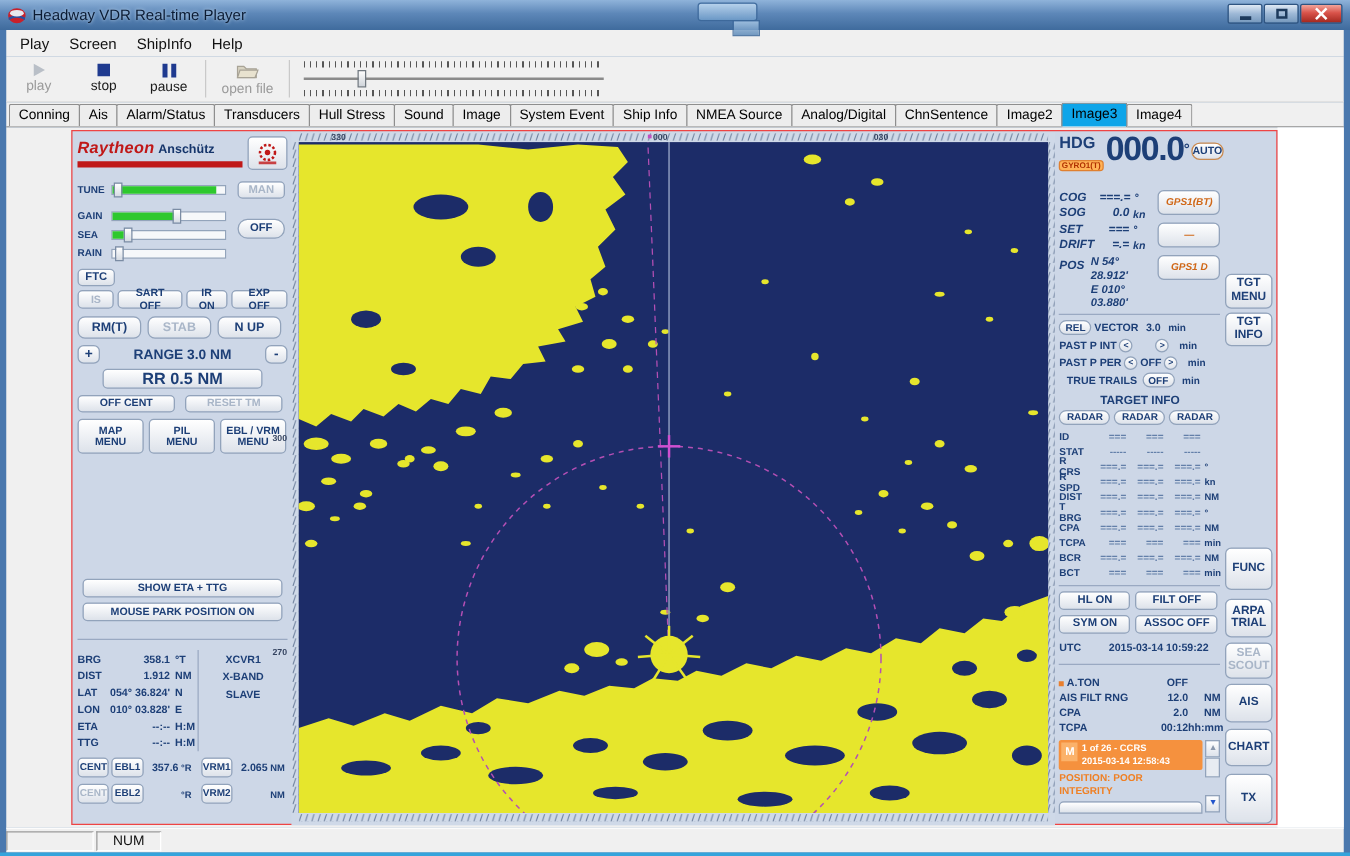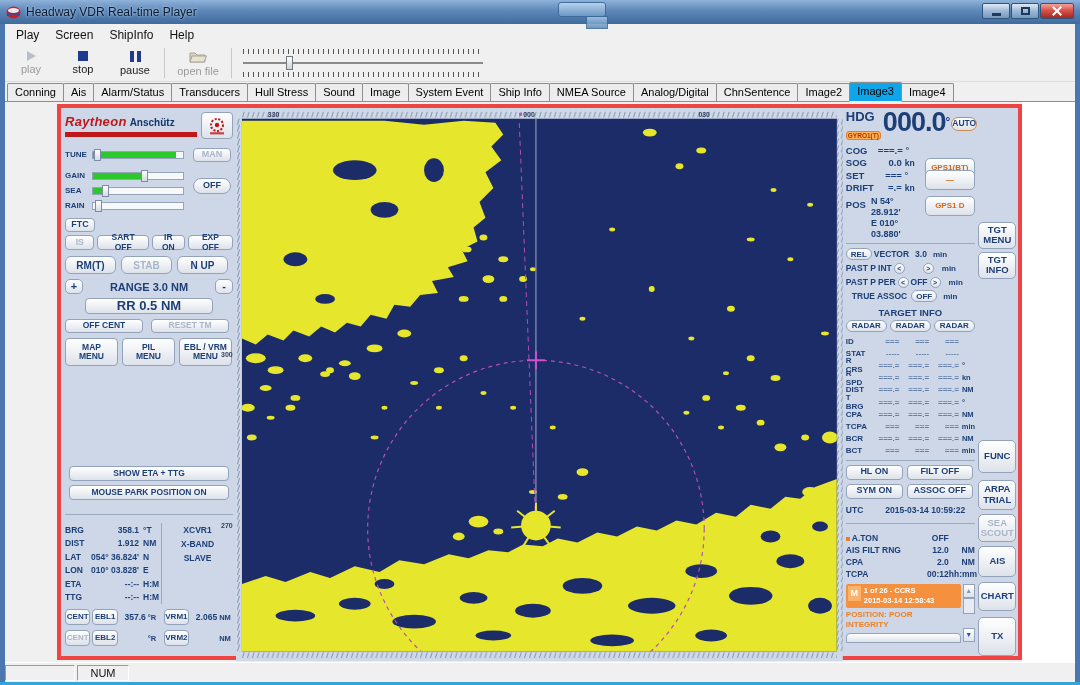--- a/index.html
+++ b/index.html
@@ -42,21 +42,21 @@
   .tab.active { background:#0ea5e9; height:20px; position:relative; z-index:2; border-bottom:1px solid #f4f4f4; margin-bottom:-1px; }
 
   #content { height:560px; background:#f0f0f0; position:relative; margin:0 5px; }
   #white-strip { position:absolute; left:1017px; top:0; width:53px; height:100%; background:#ffffff; }
   #statusbar { height:20px; background:#f0f0f0; border-top:1px solid #fff; display:flex; align-items:center; margin:0 5px; }
   #statusbar .msg { font-size:12px; color:#111; padding-left:6px; flex:1; }
   .sb-cell { height:16px; border:1px solid; border-color:#9a9a9a #fff #fff #9a9a9a; margin-right:2px; font-size:11px; color:#111; display:flex; align-items:center; justify-content:center; }
   #bottomedge { height:3px; background:#35a4dc; }
 
   
-  #app { position:absolute; left:52px; top:2px; width:965px; height:556px; background:#cdd7e7; border:4px solid #ef4444; display:flex; }
+  #app { position:absolute; left:52px; top:2px; width:965px; height:556px; background:#cdd7e7; border:1px solid #ef4444; display:flex; }
   #lpanel { width:175px; padding:2px 3px 0 4px; position:relative; font-weight:bold; color:#1d3f77; }
   .b { background:linear-gradient(#ffffff,#dde2ea); border:1px solid #92a3bb; border-radius:4px; color:#1d3f77; font-weight:bold; font-size:9px; text-align:center; display:flex; align-items:center; justify-content:center; line-height:1.1; }
   .b.dis { color:#a9b6c8; }
   .gap { width:100%; }
 
   
   .brand { display:flex; margin-top:2px; }
   .brand .names { flex:1; }
   .brand .r1 { color:#c01818; font-size:13px; font-weight:bold; font-style:italic; letter-spacing:.3px; display:inline; }
   .brand .r2 { color:#15356b; font-size:10px; font-weight:bold; display:inline; margin-left:3px; }
@@ -112,30 +112,30 @@
   #rmain { width:134px; padding:0 2px 0 3px; }
   #rside { width:41px; display:flex; flex-direction:column; align-items:center; padding:0 1px; }
   .sideb { width:38px; font-size:9.5px; flex-direction:column; border-radius:5px; }
 
   .hdgrow { display:flex; align-items:flex-start; }
   .hdgrow .hl { font-size:13px; }
   .badge { font-size:6.5px; color:#b03000; background:#ffb357; border:1px solid #e08030; border-radius:3px; padding:0 1px; margin-top:1px; display:inline-block; }
   .hdgval { font-size:27px; letter-spacing:-1px; line-height:26px; margin-left:2px; }
   .hdgdeg { font-size:12px; vertical-align:top; }
   .autob { width:40px; height:14px; border-radius:7px; margin-left:2px; margin-top:8px; font-size:8.5px; border-color:#c98a50; }
-  .navblk { position:relative; padding-right:54px; margin-top:2px; }
+  .navblk { position:relative; padding-right:54px; margin-top:13px;font-style:italic; }
   .nrow { display:flex; height:12.5px; align-items:center; }
   .nrow .nl { width:34px; font-size:9.5px; }
   .nrow .nv { flex:1; text-align:right; font-size:9.5px; padding-right:3px; }
   .nrow .nu { width:16px; font-size:8.5px; }
   .posrow { display:flex; margin-top:2px; }
   .posrow .nl { width:30px; font-size:9.5px; padding-top:3px; }
   .posrow .pv { font-size:9px; line-height:11px; }
   .gpsb { position:absolute; right:0; width:50px; height:20px; border-radius:5px; color:#d06818; font-size:8px; }
-  .gpsb.g1 { top:14px; } .gpsb.g2 { top:26px; } .gpsb.g3 { top:52px; }
+  .gpsb.g1 { top:0; } .gpsb.g2 { top:26px; } .gpsb.g3 { top:52px; }
   .rdiv { height:1px; background:#9aa9c2; margin:3px 0; }
 
   .vecrow { display:flex; align-items:center; height:14px; font-size:8.5px; }
   .pill { border:1px solid #92a3bb; background:linear-gradient(#fff,#dde2ea); border-radius:7px; padding:0 4px; height:12px; display:inline-flex; align-items:center; font-size:8px; }
   .circ { width:11px; height:11px; border-radius:50%; border:1px solid #92a3bb; background:linear-gradient(#fff,#dde2ea); display:inline-flex; align-items:center; justify-content:center; font-size:7px; margin:0 2px; }
   .vecval { margin-left:6px; } .vecunit { margin-left:6px; font-size:8px; }
 
   .tinfo-title { text-align:center; font-size:9.5px; margin-top:4px; }
   .radarbtns { display:flex; gap:3px; margin-top:2px; }
   .radarb { width:41px; height:12px; border-radius:6px; font-size:8px; }
@@ -612,21 +612,21 @@
           <span class="vecunit">min</span>
         </div>
         <div class="vecrow">
           <span>PAST P PER</span>
           <span class="circ">&lt;</span>
           <span>OFF</span>
           <span class="circ">&gt;</span>
           <span class="vecunit">min</span>
         </div>
         <div class="vecrow">
-          <span style="margin-left:6px">TRUE ASSOC</span>
+          <span style="margin-left:6px">TRUE TRAILS</span>
           <span class="pill" style="margin-left:4px">OFF</span>
           <span class="vecunit">min</span>
         </div>
 
         <div class="tinfo-title">TARGET INFO</div>
         <div class="radarbtns">
             <div class="b radarb">RADAR</div>
             <div class="b radarb">RADAR</div>
             <div class="b radarb">RADAR</div>
           </div>

